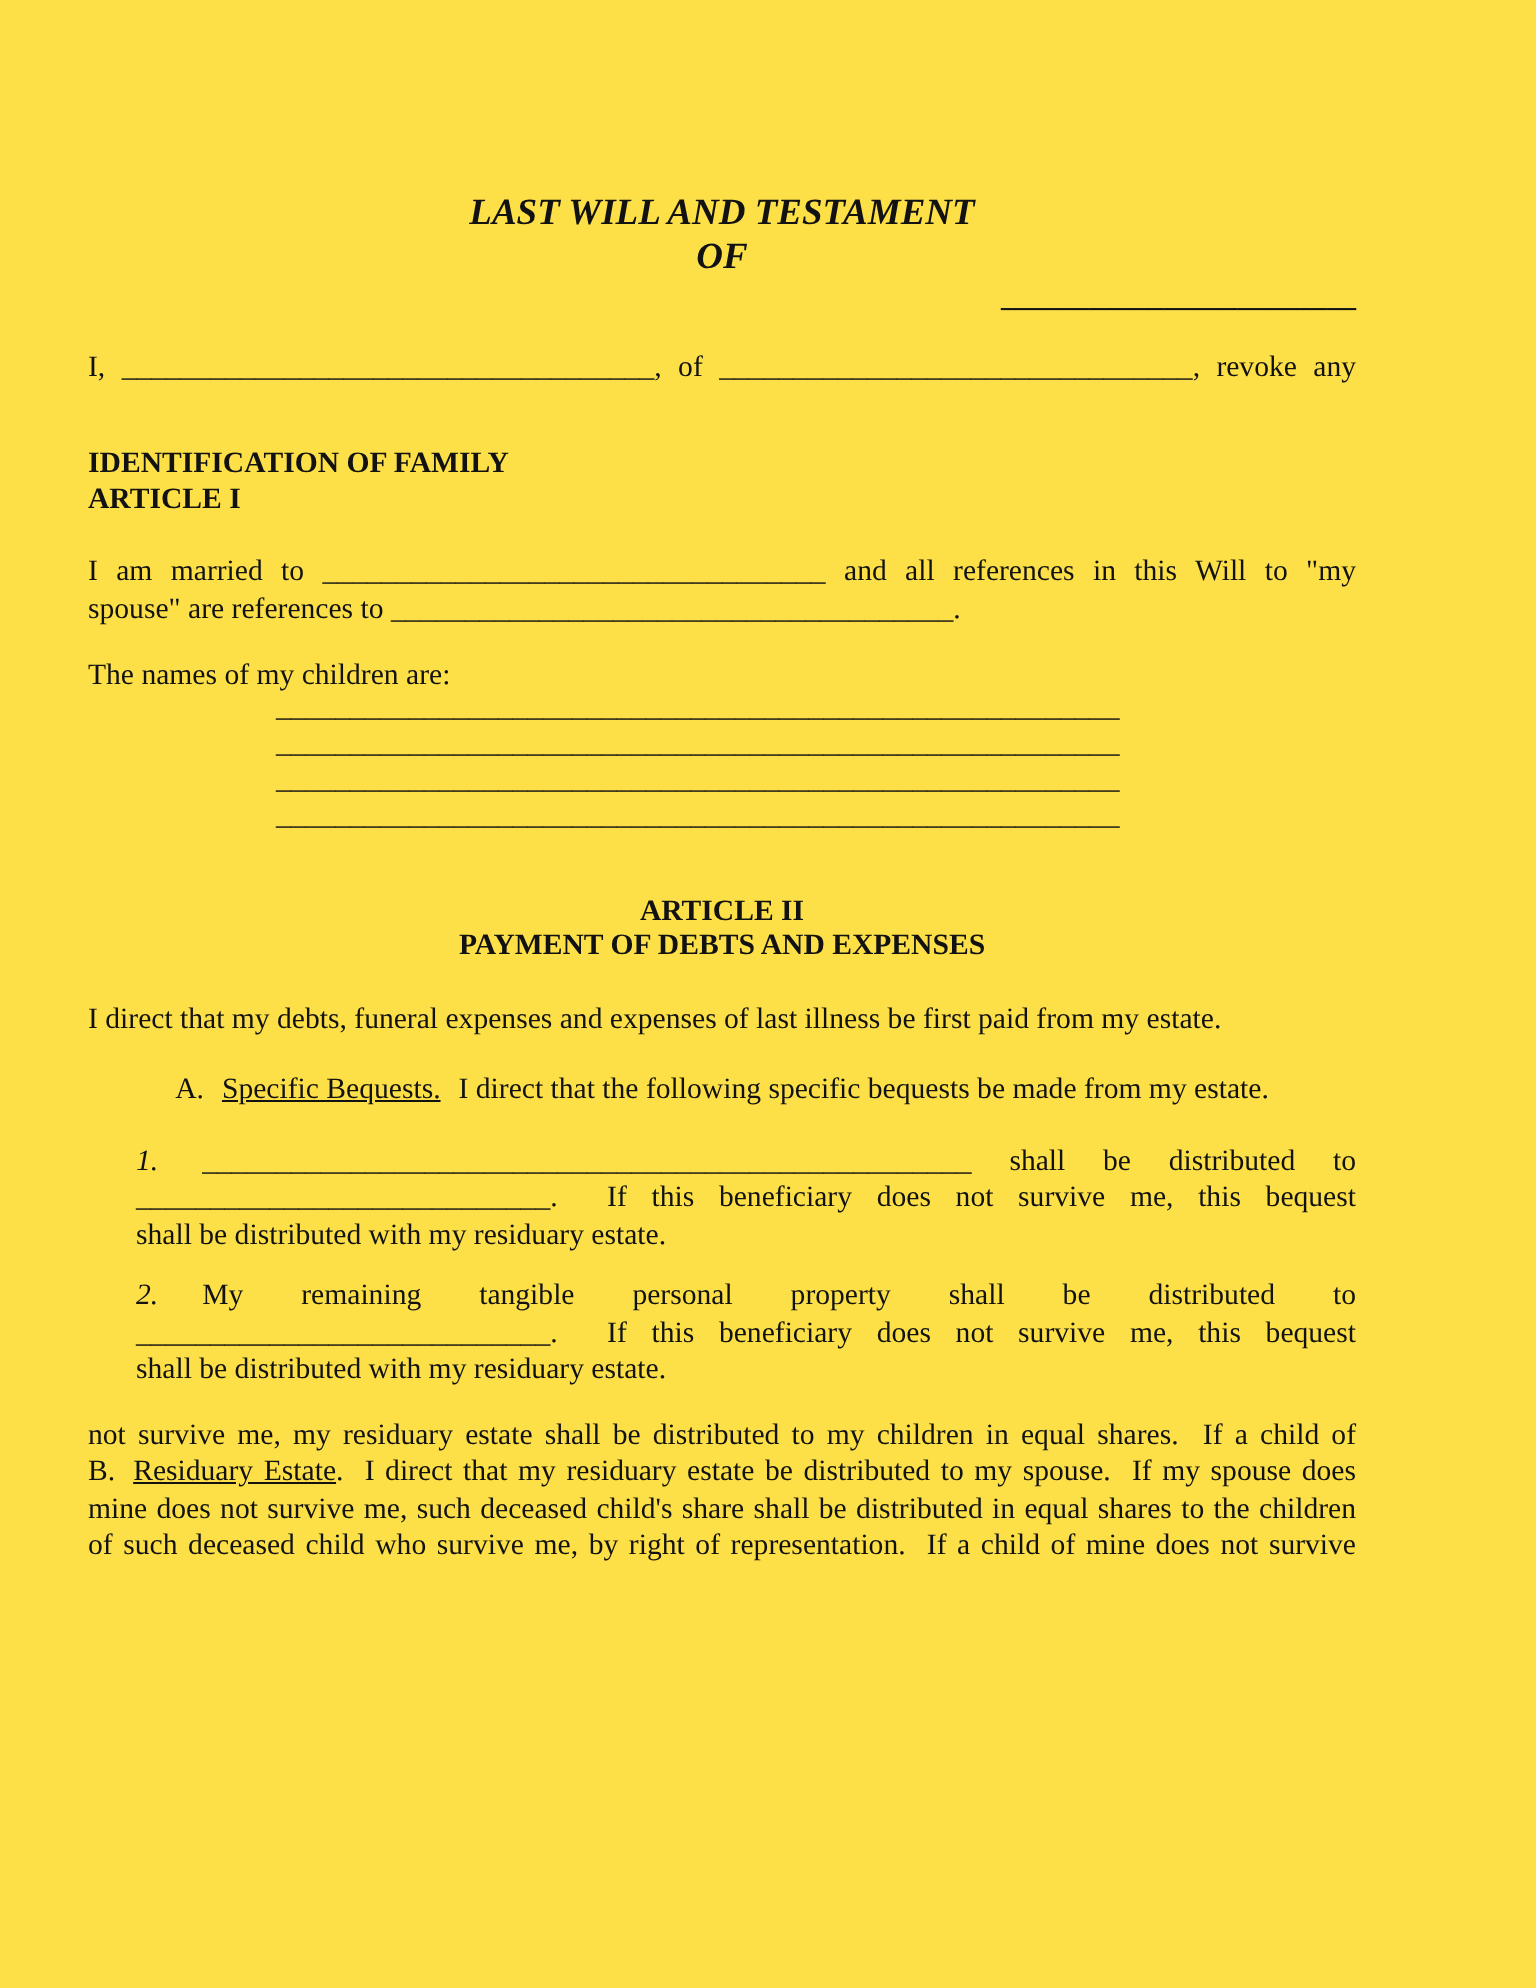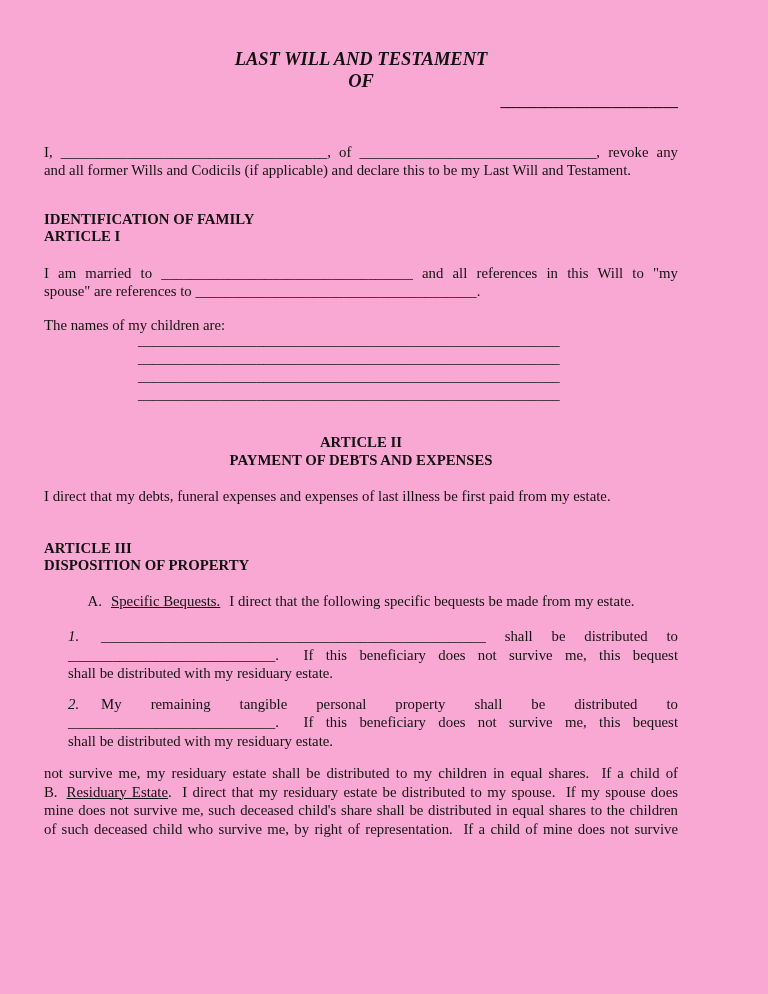--- a/index.html
+++ b/index.html
@@ -1,22 +1,22 @@
 <!DOCTYPE html>
 <html><head>
 <meta charset="utf-8">
 <style>
   html, body { margin: 0; padding: 0; background: #ffffff; }
   .page {
     position: relative;
     width: 768px;
     height: 994px;
     box-sizing: border-box;
-    background: #f9a8d4;
-    padding: 48px 90px 0 44px;
+    background: #fde047;
+    padding: 96px 90px 0 44px;
     overflow: hidden;
     font-family: "Liberation Serif", "DejaVu Serif", serif;
     font-size: 14.8px;
     line-height: 18.5px;
     color: #121212;
   }
   .title {
     font-size: 18.5px;
     line-height: 22px;
     font-weight: bold;
@@ -30,21 +30,21 @@
     letter-spacing: 0;
   }
   .j { text-align: justify; text-align-last: justify; }
   .l { text-align: left; }
   .hdg { font-weight: bold; line-height: 17.5px; }
   .u { text-decoration: underline; }
   .it { font-style: italic; }
   .sp  { display: inline-block; width: 22px; }
   .gap2 { display: inline-block; width: 9px; }
 
-  .opening      { margin-top: 32px; }
+  .opening      { margin-top: 16px; }
   .art1-hdg     { margin-top: 31px; }
   .married      { margin-top: 18px; }
   .kids-intro   { margin-top: 15px; }
   .kids-lines   { margin-top: -3px; }
   .kids-lines div { line-height: 18px; margin-left: 94px; }
   .kids-note    { margin-top: 0; }
   .art2-hdg     { margin-top: 31px; text-align: center; }
   .debts        { margin-top: 18px; }
   .art3-hdg     { margin-top: 34px; }
   .sec-a        { margin-top: 17px; text-align: center; }
@@ -59,21 +59,20 @@
 <div class="page">
 
   <div class="title">
     <div>LAST WILL AND TESTAMENT</div>
     <div>OF</div>
   </div>
   <div class="title-blank">________________________</div>
 
   <div class="opening">
     <div class="j"><span>I,</span> <span>____________________________________</span><span>, of</span> <span>________________________________</span><span>, revoke any</span></div>
-    <div class="l">and all former Wills and Codicils (if applicable) and declare this to be my Last Will and Testament.</div>
   </div>
 
   <div class="hdg art1-hdg">
     <div>IDENTIFICATION OF FAMILY</div>
     <div>ARTICLE I</div>
   </div>
 
   <div class="married">
     <div class="j"><span>I am married to</span> <span>__________________________________</span> <span>and all references in this Will to "my</span></div>
     <div class="l"><span>spouse" are references to</span> <span>______________________________________</span><span>.</span></div>
@@ -89,24 +88,20 @@
   </div>
 
 
   <div class="hdg art2-hdg">
     <div>ARTICLE II</div>
     <div>PAYMENT OF DEBTS AND EXPENSES</div>
   </div>
 
   <div class="l debts">I direct that my debts, funeral expenses and expenses of last illness be first paid from my estate.</div>
 
-  <div class="hdg art3-hdg">
-    <div>ARTICLE III</div>
-    <div>DISPOSITION OF PROPERTY</div>
-  </div>
 
   <div class="l sec-a"><span>A.</span><span class="gap2"></span><span class="u">Specific Bequests.</span><span class="gap2"></span><span>I direct that the following specific bequests be made from my estate.</span></div>
 
   <div class="item item-1">
     <div class="j"><span class="it">1.</span><span class="sp"></span><span>____________________________________________________</span> <span>shall be distributed to</span></div>
     <div class="j"><span>____________________________</span><span>.&nbsp; If this beneficiary does not survive me, this bequest</span></div>
     <div class="l">shall be distributed with my residuary estate.</div>
   </div>
 
   <div class="item item-2">

